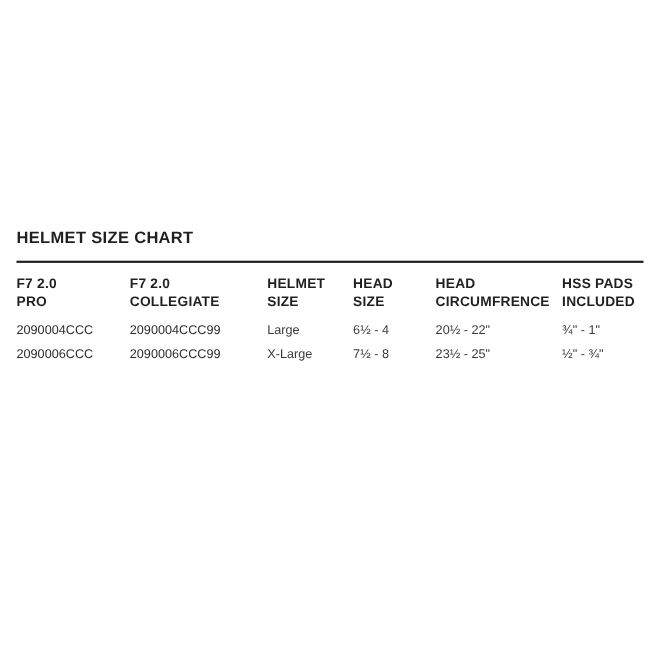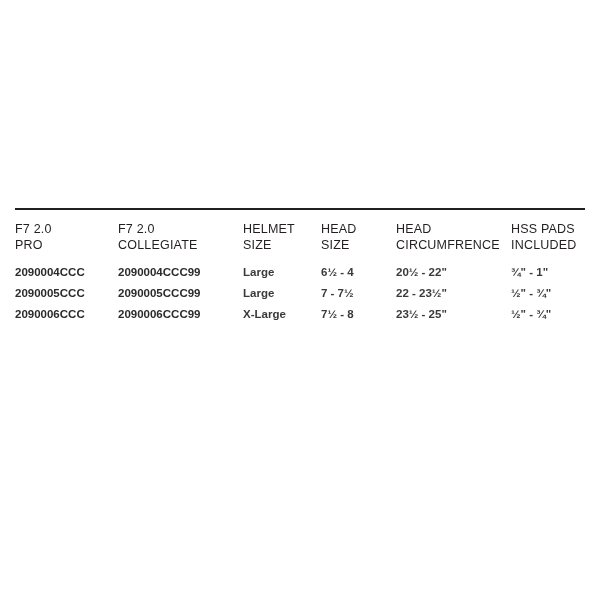--- a/index.html
+++ b/index.html
@@ -38,55 +38,55 @@
   }
   table.size-table {
     border-collapse: collapse;
     width: 100%;
     table-layout: fixed;
   }
   table.size-table th {
     text-align: left;
     vertical-align: top;
     font-family: "Liberation Sans", sans-serif;
-    font-weight: normal;
+    font-weight: bold;
     font-size: 12.5px;
     line-height: 1.25;
     color: #231f20;
     padding: 0 6px 9px 0;
     letter-spacing: 0.2px;
     text-transform: uppercase;
   }
   table.size-table td {
     text-align: left;
     vertical-align: top;
     font-family: "Liberation Sans", sans-serif;
     font-size: 11.5px;
     line-height: 1.1;
     color: #3a3a3a;
     padding: 4px 6px 4px 0;
     white-space: nowrap;
-    font-weight: bold;
   }
   table.size-table td.dark {
     color: #2b2b2b;
   }
   col.c0 { width: 103px; }
   col.c1 { width: 125px; }
   col.c2 { width: 78px; }
   col.c3 { width: 75px; }
   col.c4 { width: 115px; }
   col.c5 { width: 74px; }
   .hdr-line { display: block; }
 </style>
 </head>
 <body>
 
 <div class="chart-wrap">
 
+  <div class="chart-title">HELMET SIZE CHART</div>
 
   <div class="rule-top"></div>
 
   <table class="size-table">
     <colgroup>
       <col class="c0">
         <col class="c1">
         <col class="c2">
         <col class="c3">
         <col class="c4">
@@ -123,28 +123,20 @@
     <tbody>
       <tr>
         <td class="dark">2090004CCC</td>
         <td class="dark">2090004CCC99</td>
         <td>Large</td>
         <td>6½ - 4</td>
         <td>20½ - 22"</td>
         <td>¾"  -  1"</td>
       </tr>
       <tr>
-        <td class="dark">2090005CCC</td>
-        <td class="dark">2090005CCC99</td>
-        <td>Large</td>
-        <td>7 - 7½</td>
-        <td>22 - 23½"</td>
-        <td>½"  -  ¾"</td>
-      </tr>
-      <tr>
         <td class="dark">2090006CCC</td>
         <td class="dark">2090006CCC99</td>
         <td>X-Large</td>
         <td>7½ - 8</td>
         <td>23½ - 25"</td>
         <td>½"  -  ¾"</td>
       </tr>
     </tbody>
   </table>
 

